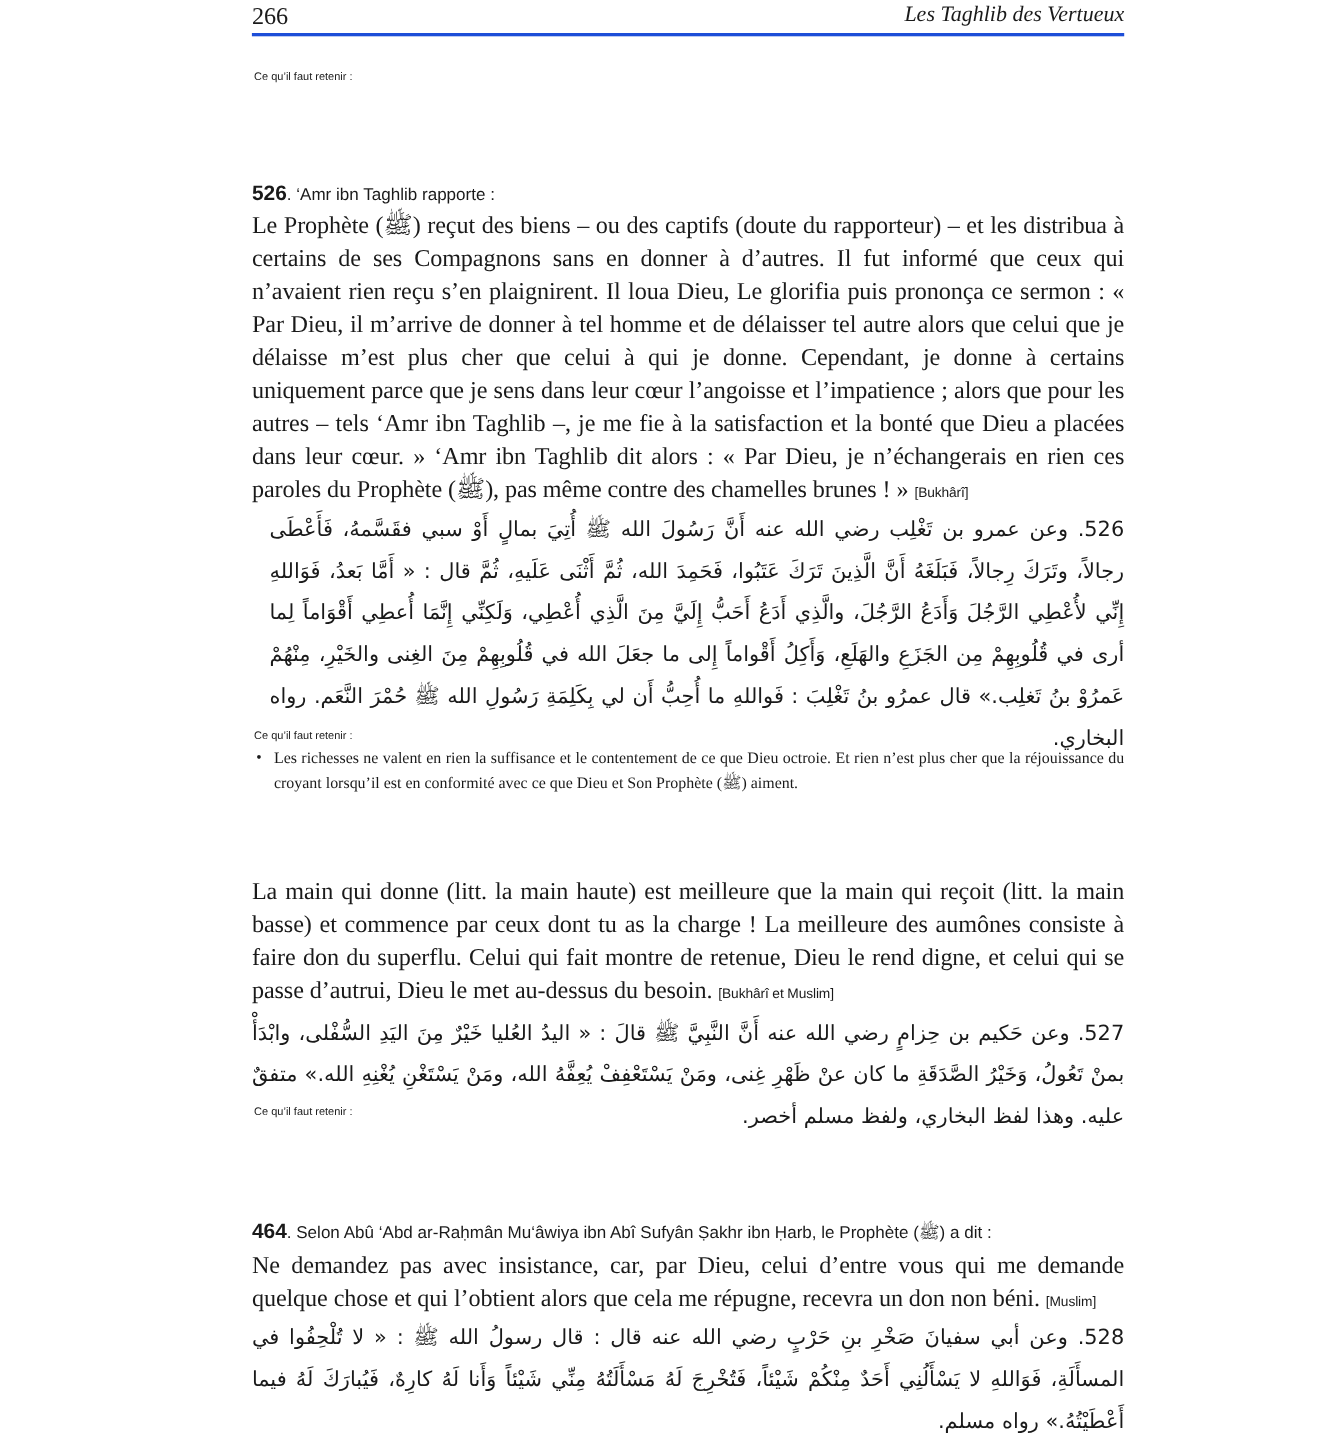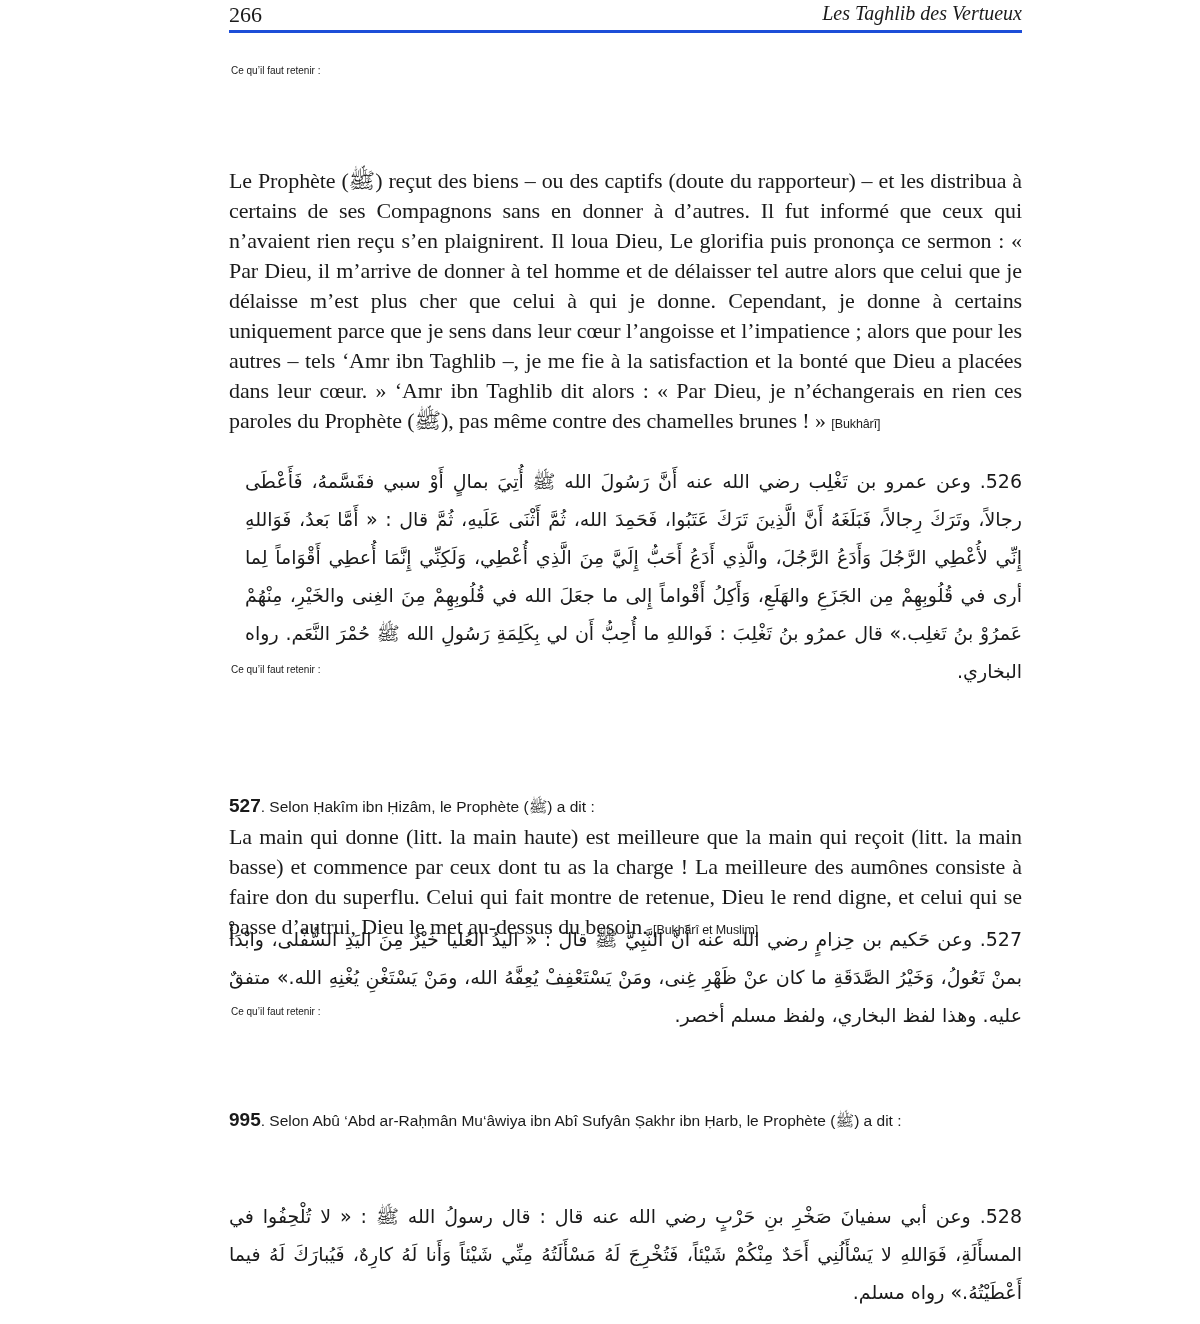--- a/index.html
+++ b/index.html
@@ -34,45 +34,47 @@
   <div class="running-head">
     <span class="page-number">266</span>
     <span class="book-title">Les Taghlib des Vertueux</span>
   </div>
 
   <div class="sec-retain1">
     <p class="retain-label">Ce qu’il faut retenir :</p>
   </div>
 
   <div class="h526">
+    <p class="hadith-head"><span class="hadith-num">526</span><span>. ‘Amr ibn Taghlib rapporte :</span></p>
     <p class="hadith-body"><span>Le Prophète (ﷺ) reçut des biens – ou des captifs (doute du rapporteur) – et les distribua à certains de ses Compagnons sans en donner à d’autres. Il fut informé que ceux qui n’avaient rien reçu s’en plaignirent. Il loua Dieu, Le glorifia puis prononça ce sermon : « Par Dieu, il m’arrive de donner à tel homme et de délaisser tel autre alors que celui que je délaisse m’est plus cher que celui à qui je donne. Cependant, je donne à certains uniquement parce que je sens dans leur cœur l’angoisse et l’impatience ; alors que pour les autres – tels ‘Amr ibn Taghlib –, je me fie à la satisfaction et la bonté que Dieu a placées dans leur cœur. » ‘Amr ibn Taghlib dit alors : « Par Dieu, je n’échangerais en rien ces paroles du Prophète (ﷺ), pas même contre des chamelles brunes ! »</span> <span class="source">[Bukhârî]</span></p>
   </div>
 
   <div class="ar526">
     <p class="arabic">526. وعن عمرو بن تَغْلِب رضي الله عنه أَنَّ رَسُولَ الله ﷺ أُتِيَ بمالٍ أَوْ سبي فقَسَّمهُ، فَأَعْطَى رجالاً، وتَرَكَ رِجالاً، فَبَلَغَهُ أَنَّ الَّذِينَ تَرَكَ عَتَبُوا، فَحَمِدَ الله، ثُمَّ أَثْنَى عَلَيهِ، ثُمَّ قال : « أَمَّا بَعدُ، فَوَاللهِ إِنِّي لأُعْطِي الرَّجُلَ وَأَدَعُ الرَّجُلَ، والَّذِي أَدَعُ أَحَبُّ إِلَيَّ مِنَ الَّذِي أُعْطِي، وَلَكِنِّي إِنَّمَا أُعطِي أَقْوَاماً لِما أرى في قُلُوبِهِمْ مِن الجَزَعِ والهَلَعِ، وَأَكِلُ أَقْواماً إِلى ما جعَلَ الله في قُلُوبِهِمْ مِنَ الغِنى والخَيْرِ، مِنْهُمْ عَمرُوْ بنُ تَغلِب.» قال عمرُو بنُ تَغْلِبَ : فَواللهِ ما أُحِبُّ أَن لي بِكَلِمَةِ رَسُولِ الله ﷺ حُمْرَ النَّعَم. رواه البخاري.</p>
   </div>
 
   <div class="sec-retain2">
     <p class="retain-label">Ce qu’il faut retenir :</p>
+    <p class="bullet">Les richesses ne valent en rien la suffisance et le contentement de ce que Dieu octroie. Et rien n’est plus cher que la réjouissance du croyant lorsqu’il est en conformité avec ce que Dieu et Son Prophète (ﷺ) aiment.</p>
   </div>
 
   <div class="h527">
-    <p class="hadith-head"><span class="hadith-num">527</span><span>. Selon Ḥakîm ibn Ḥizâm, le Prophète (ﷺ) a dit :</span></p>
     <p class="hadith-body"><span>La main qui donne (litt. la main haute) est meilleure que la main qui reçoit (litt. la main basse) et commence par ceux dont tu as la charge ! La meilleure des aumônes consiste à faire don du superflu. Celui qui fait montre de retenue, Dieu le rend digne, et celui qui se passe d’autrui, Dieu le met au-dessus du besoin.</span> <span class="source">[Bukhârî et Muslim]</span></p>
   </div>
 
   <div class="ar527">
     <p class="arabic">527. وعن حَكيم بن حِزامٍ رضي الله عنه أَنَّ النَّبِيَّ ﷺ قالَ : « اليدُ العُليا خَيْرٌ مِنَ اليَدِ السُّفْلى، وابْدَأْ بمنْ تَعُولُ، وَخَيْرُ الصَّدَقَةِ ما كان عنْ ظَهْرِ غِنى، ومَنْ يَسْتَعْفِفْ يُعِفَّهُ الله، ومَنْ يَسْتَغْنِ يُغْنِهِ الله.» متفقٌ عليه. وهذا لفظ البخاري، ولفظ مسلم أخصر.</p>
   </div>
 
   <div class="sec-retain3">
     <p class="retain-label">Ce qu’il faut retenir :</p>
   </div>
 
   <div class="h528">
-    <p class="hadith-head"><span class="hadith-num">995</span><span>. Selon Abû ‘Abd ar-Raḥmân Mu‘âwiya ibn Abî Sufyân Ṣakhr ibn Ḥarb, le Prophète (ﷺ) a dit :</span></p>
+    <p class="hadith-head"><span class="hadith-num">464</span><span>. Selon Abû ‘Abd ar-Raḥmân Mu‘âwiya ibn Abî Sufyân Ṣakhr ibn Ḥarb, le Prophète (ﷺ) a dit :</span></p>
+    <p class="hadith-body"><span>Ne demandez pas avec insistance, car, par Dieu, celui d’entre vous qui me demande quelque chose et qui l’obtient alors que cela me répugne, recevra un don non béni.</span> <span class="source">[Muslim]</span></p>
   </div>
 
   <div class="ar528">
     <p class="arabic">528. وعن أبي سفيانَ صَخْرِ بنِ حَرْبٍ رضي الله عنه قال : قال رسولُ الله ﷺ : « لا تُلْحِفُوا في المسأَلَةِ، فَوَاللهِ لا يَسْأَلُنِي أَحَدٌ مِنْكُمْ شَيْئاً، فَتُخْرِجَ لَهُ مَسْأَلَتُهُ مِنِّي شَيْئاً وَأَنا لَهُ كارِهٌ، فَيُبارَكَ لَهُ فيما أَعْطَيْتُهُ.» رواه مسلم.</p>
   </div>
 
 </div>
 
 </body></html>

